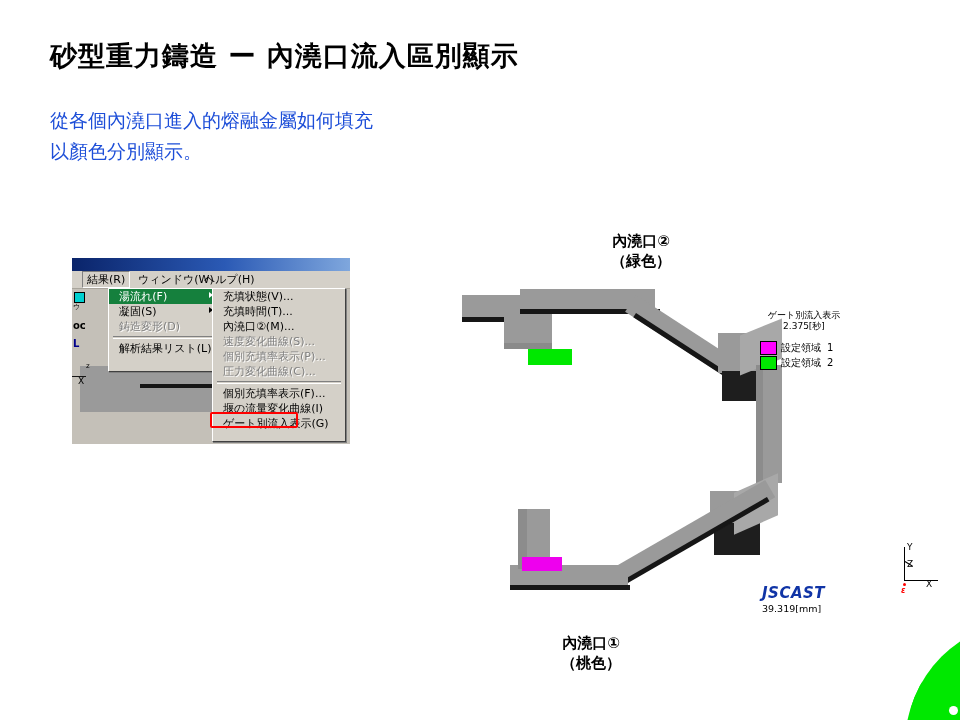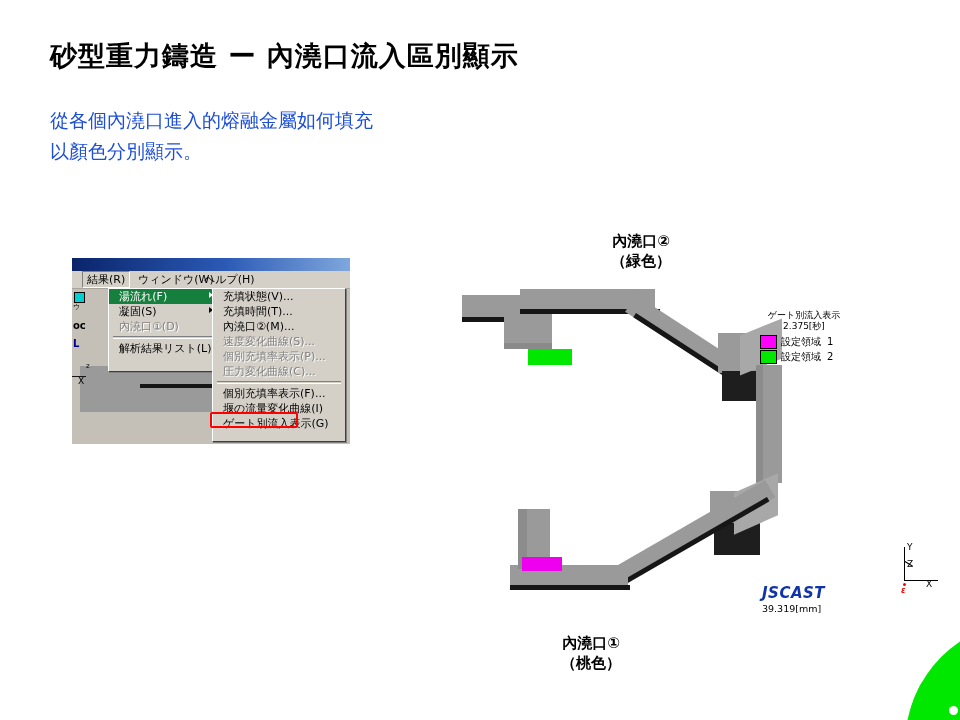--- a/index.html
+++ b/index.html
@@ -84,21 +84,21 @@
     position:absolute;text-align:center;font-size:15px;font-weight:bold;
     color:#000;line-height:20px;white-space:nowrap;
   }
   #label-gate2{left:586px;top:231px;width:110px;}
   #label-gate1{left:536px;top:633px;width:110px;}
 
   
   #legend{position:absolute;left:744px;top:310px;width:120px;}
   .lg-title{font-size:9px;color:#000;text-align:center;line-height:11px;white-space:nowrap;}
   .lg-time{font-size:9px;color:#000;text-align:center;line-height:11px;}
-  .lg-rows{margin-top:2px;margin-left:16px;}
+  .lg-rows{margin-top:8px;margin-left:16px;}
   .lg-row{display:flex;align-items:center;height:15px;}
   .lg-sw{width:17px;height:14px;border:1px solid #000;box-sizing:border-box;}
   .lg-lab{font-size:10px;color:#000;margin-left:4px;white-space:nowrap;}
   .lg-num{font-size:10px;color:#000;margin-left:6px;}
 
   
   #axis-triad{position:absolute;left:460px;top:278px;width:46px;height:50px;}
   #axis-triad .ax-lab{position:absolute;font-size:9px;color:#000;}
   #axis-triad .ln{position:absolute;background:#000;}
   #axis-triad .org{position:absolute;width:3px;height:3px;background:#ff0000;border-radius:50%;}
@@ -155,21 +155,21 @@
     <div class="dd" id="dd-result">
       <div class="mi hi">
         <span>湯流れ(F)</span>
         <span class="arw"></span>
       </div>
       <div class="mi">
         <span>凝固(S)</span>
         <span class="arw"></span>
       </div>
       <div class="mi dis">
-        <span>內澆口①(D)</span>
+        <span>鋳造変形(D)</span>
       </div>
       <div class="sep"></div>
       <div class="mi">
         <span>解析結果リスト(L)...</span>
       </div>
     </div>
 
     <div class="dd" id="dd-flow">
       <div class="mi">充填状態(V)...</div>
       <div class="mi">充填時間(T)...</div>

